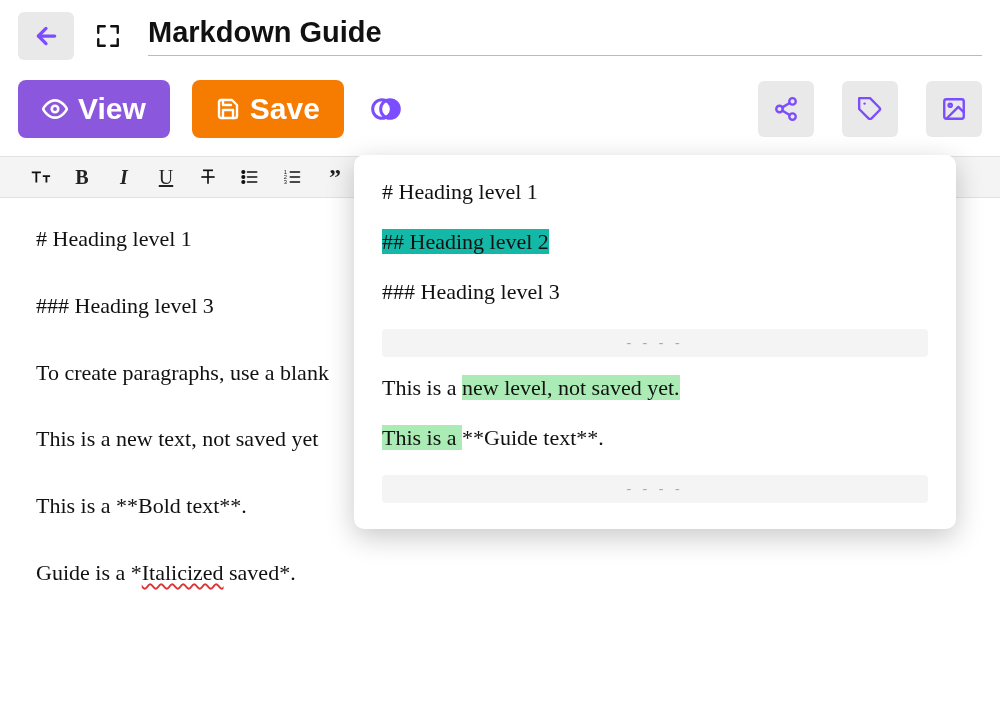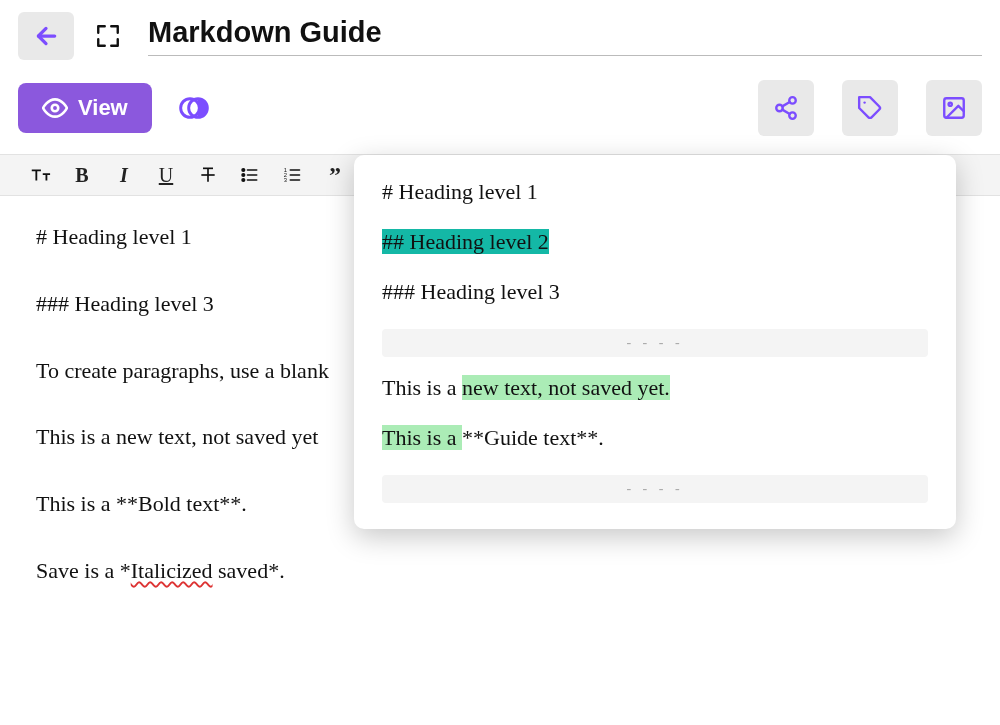--- a/index.html
+++ b/index.html
@@ -53,21 +53,21 @@
   align-items: center;
   padding: 10px 18px 18px 18px;
   gap: 22px;
 }
 .btn {
   display: inline-flex;
   align-items: center;
   gap: 10px;
   padding: 12px 24px;
   border-radius: 8px;
-  font-size: 22px;
+  font-size: 30px;
   font-weight: 700;
   color: #fff;
   cursor: pointer;
   border: none;
 }
 .btn-view { background: #8b58dd; }
 .btn-save { background: #f57c00; }
 .diff-icon-btn {
   display: flex;
   align-items: center;
@@ -191,20 +191,28 @@
 </div>
 
 <div class="action-bar">
   <button class="btn btn-view">
     <svg width="26" height="26" viewBox="0 0 24 24" fill="none" stroke="#fff" stroke-width="2.4" stroke-linecap="round" stroke-linejoin="round">
         <path d="M1 12s4-8 11-8 11 8 11 8-4 8-11 8-11-8-11-8z"></path>
         <circle cx="12" cy="12" r="3"></circle>
       </svg>
     <span>View</span>
   </button>
+  <button class="btn btn-save">
+    <svg width="24" height="24" viewBox="0 0 24 24" fill="none" stroke="#fff" stroke-width="2.4" stroke-linecap="round" stroke-linejoin="round">
+        <path d="M19 21H5a2 2 0 0 1-2-2V5a2 2 0 0 1 2-2h11l5 5v11a2 2 0 0 1-2 2z"></path>
+        <polyline points="17 21 17 13 7 13 7 21"></polyline>
+        <polyline points="7 3 7 8 15 8"></polyline>
+      </svg>
+    <span>Save</span>
+  </button>
   <div class="diff-icon-btn">
     <svg width="32" height="32" viewBox="0 0 24 24" fill="none">
       <circle cx="9" cy="12" r="7" stroke="#7c4dff" stroke-width="2.2"></circle>
       <path d="M15 5a7 7 0 1 1 0 14" fill="#7c4dff"></path>
       <circle cx="15" cy="12" r="7" stroke="#7c4dff" stroke-width="2.2" fill="none"></circle>
     </svg>
   </div>
   <div class="spacer"></div>
   <div class="tool-btn">
     <svg width="26" height="26" viewBox="0 0 24 24" fill="none" stroke="#7c4dff" stroke-width="2.2" stroke-linecap="round" stroke-linejoin="round">
@@ -269,25 +277,25 @@
   <div class="toolbar-item tb-quote">”</div>
 </div>
 
 <div class="editor-content">
   <p># Heading level 1</p>
   <p>### Heading level 3</p>
   <p>To create paragraphs, use a blank</p>
   <p>This is a new text, not saved yet</p>
   <p>This is a **Bold text**.</p>
   <p>
-    <span>Save is a *</span><span class="wavy">Italicized</span><span> saved*.</span>
+    <span>Guide is a *</span><span class="wavy">Italicized</span><span> saved*.</span>
   </p>
 </div>
 
 <div class="diff-panel">
   <p># Heading level 1</p>
   <p><span class="diff-del">## Heading level 2</span></p>
   <p>### Heading level 3</p>
   <div class="diff-hr">- - - -</div>
-  <p><span>This is a </span><span class="diff-add">new text, not saved yet.</span></p>
+  <p><span>This is a </span><span class="diff-add">new level, not saved yet.</span></p>
   <p><span class="diff-add">This is a </span><span>**Guide text**.</span></p>
   <div class="diff-hr" style="margin-bottom:0">- - - -</div>
 </div>
 
 </body></html>

